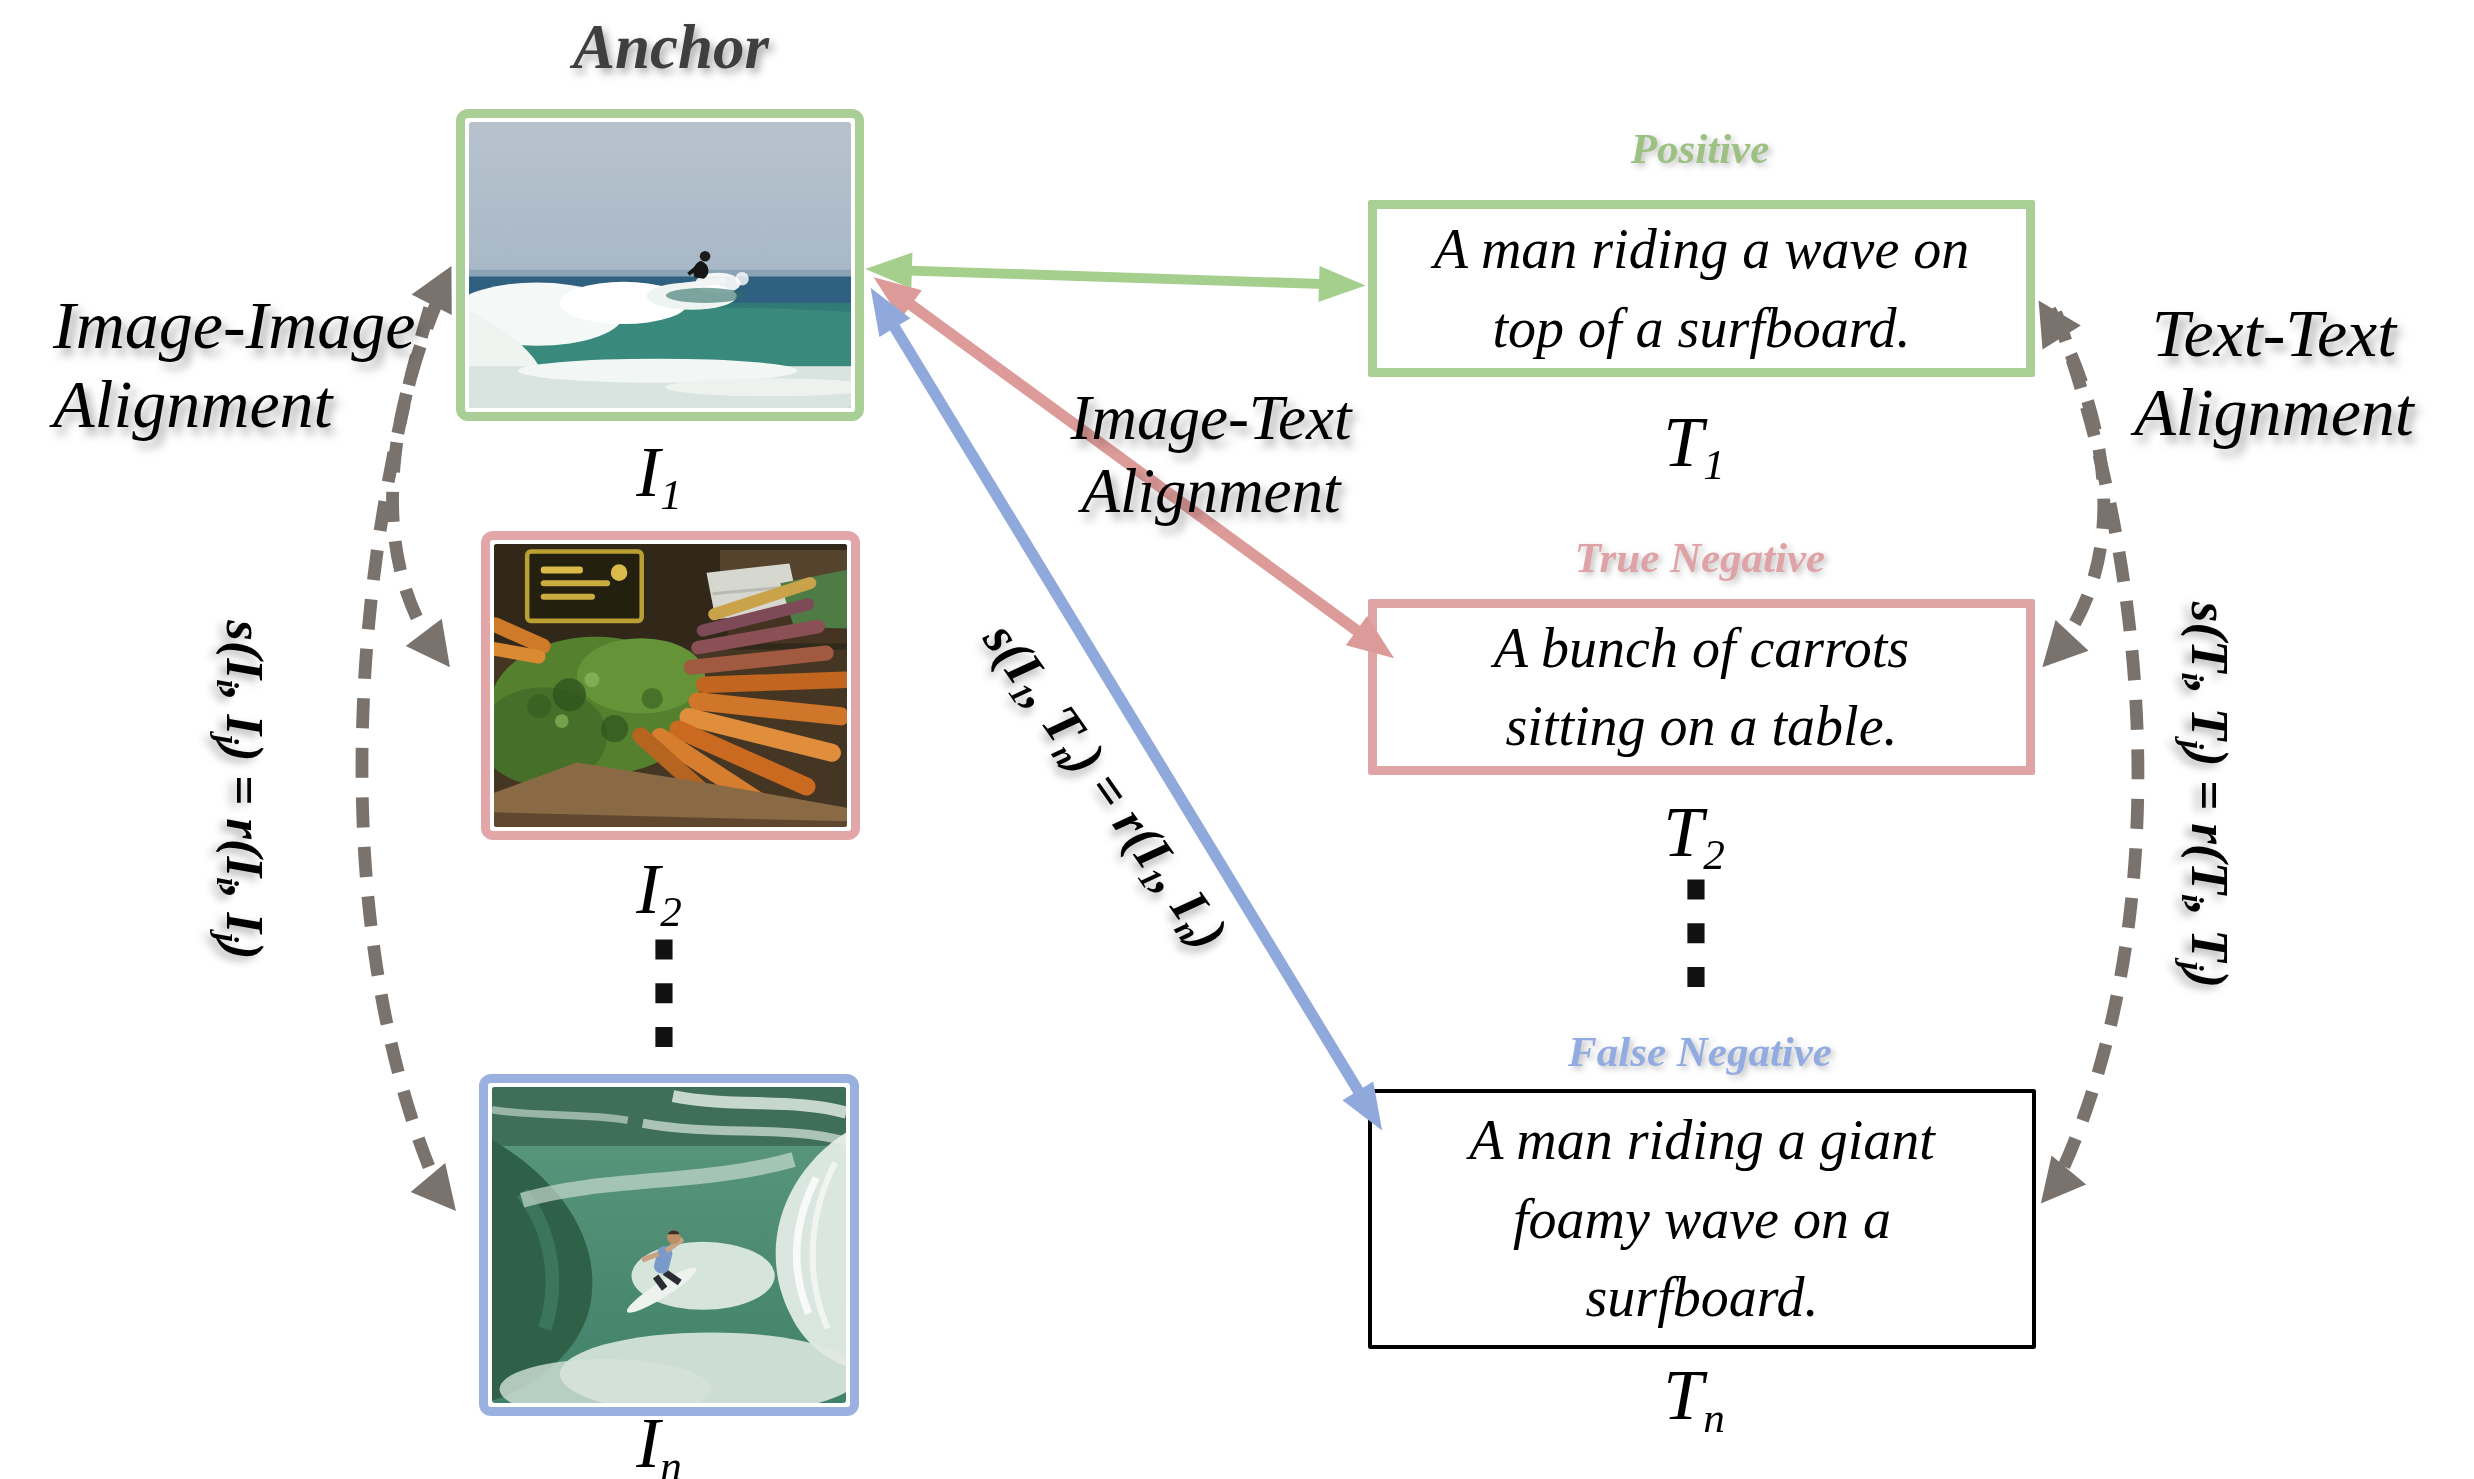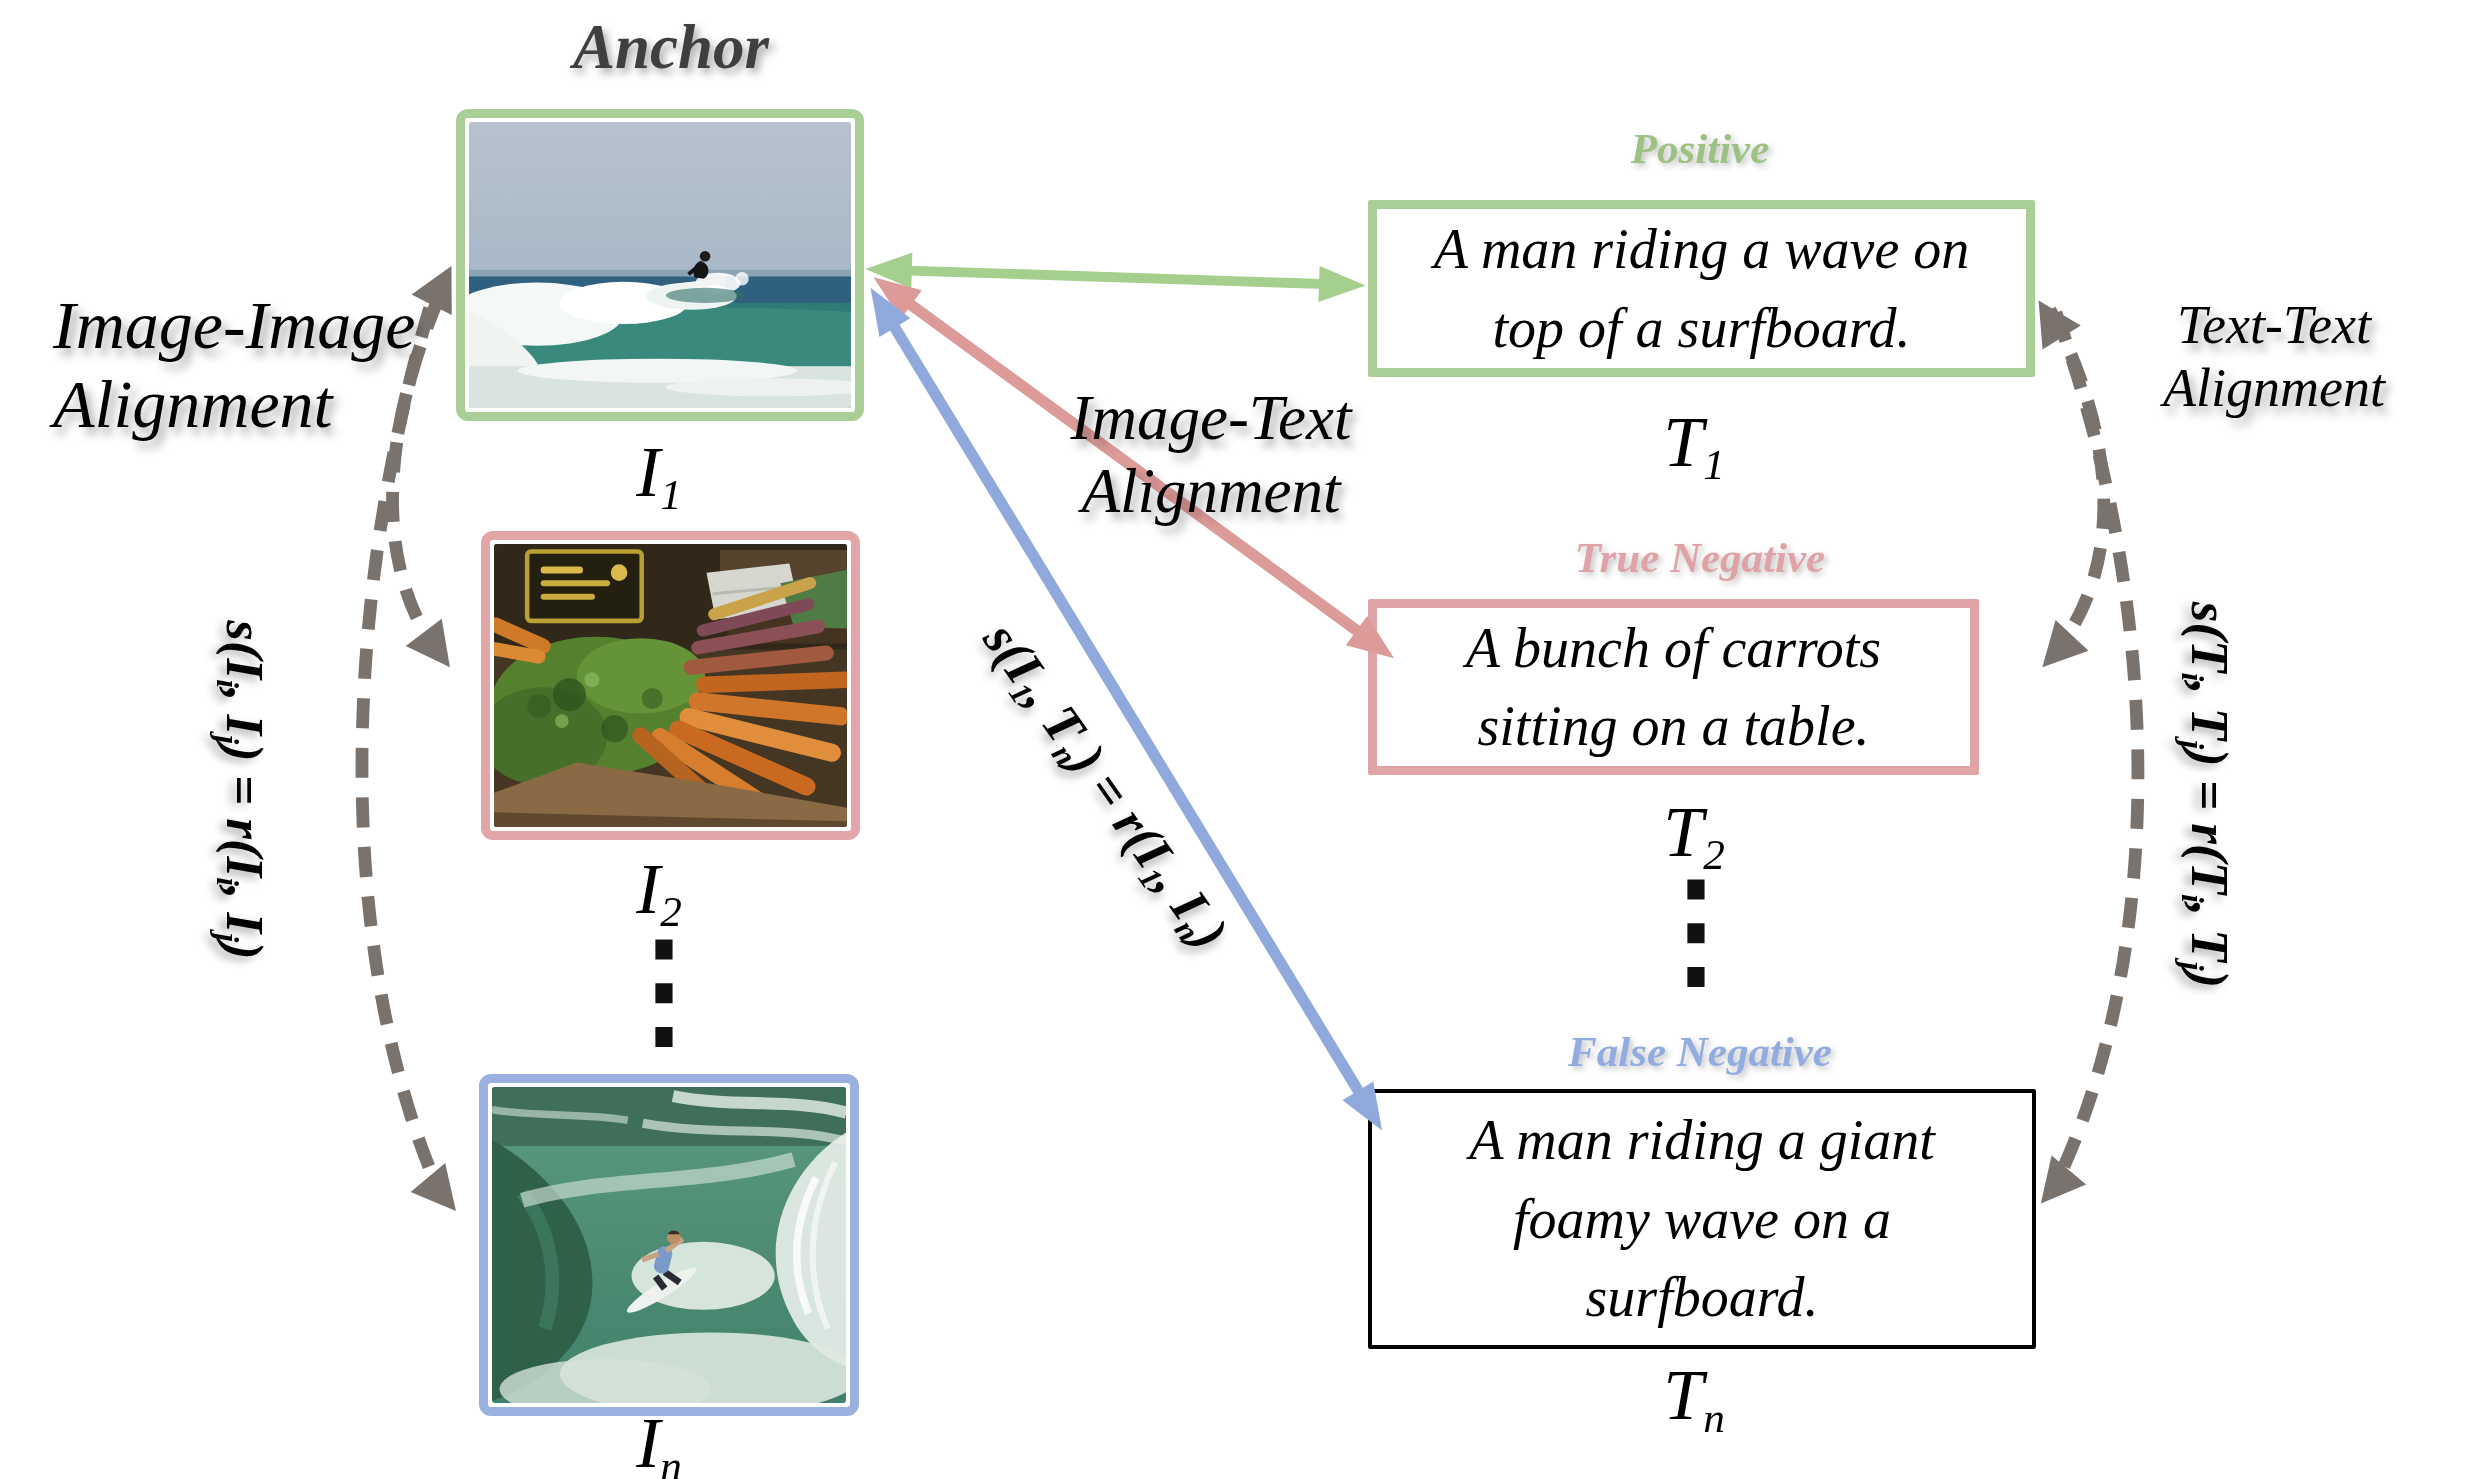--- a/index.html
+++ b/index.html
@@ -233,21 +233,21 @@
   <div class="abs ctr txt box-heading green" style="left:1700px; top:148px;">Positive</div>
   <div class="abs layer-fig text-box green" style="left:1368px; top:200px; width:667px; height:177px;">
     <div>A man riding a wave on</div>
     <div>top of a surfboard.</div>
   </div>
   <div class="abs ctr txt sym-label" style="left:1694px; top:445px;">
     <span>T</span><span class="sub">1</span>
   </div>
 
   <div class="abs ctr txt box-heading pink" style="left:1700px; top:557px;">True Negative</div>
-  <div class="abs layer-fig text-box pink" style="left:1368px; top:599px; width:611px; height:176px;">
+  <div class="abs layer-fig text-box pink" style="left:1368px; top:599px; width:667px; height:176px;">
     <div>A bunch of carrots</div>
     <div>sitting on a table.</div>
   </div>
   <div class="abs ctr txt sym-label" style="left:1694px; top:835px;">
     <span>T</span><span class="sub">2</span>
   </div>
 
   <div class="abs ctr txt ellipsis" style="left:1696px; top:930px;">⋮</div>
 
   <div class="abs ctr txt box-heading blue" style="left:1700px; top:1051px;">False Negative</div>
@@ -263,21 +263,21 @@
   <div class="abs txt side-label" style="left:53px; top:286px;">
     <div>Image-Image</div>
     <div>Alignment</div>
   </div>
 
   <div class="abs txt side-label" style="left:1211px; top:382px; transform:translateX(-50%); text-align:center; font-size:63px;">
     <div>Image-Text</div>
     <div>Alignment</div>
   </div>
 
-  <div class="abs txt side-label" style="left:2274px; top:294px; transform:translateX(-50%); text-align:center; font-size:54px;">
+  <div class="abs txt side-label" style="left:2274px; top:294px; transform:translateX(-50%); text-align:center; font-size:68px;">
     <div>Text-Text</div>
     <div>Alignment</div>
   </div>
 
 
   <div class="abs txt formula rot90" style="left:242px; top:790px;"><span>s(I</span><span class="sub">i</span><span>, I</span><span class="sub">j</span><span>) = r(I</span><span class="sub">i</span><span>, I</span><span class="sub">j</span><span>)</span></div>
 
   <div class="abs txt formula rot55" style="left:1104px; top:787px;"><span>s(I</span><span class="sub">1</span><span>, T</span><span class="sub">n</span><span>) = r(I</span><span class="sub">1</span><span>, I</span><span class="sub">n</span><span>)</span></div>
 
   <div class="abs txt formula rot90" style="left:2207px; top:795px;"><span>s(T</span><span class="sub">i</span><span>, T</span><span class="sub">j</span><span>) = r(T</span><span class="sub">i</span><span>, T</span><span class="sub">j</span><span>)</span></div>

